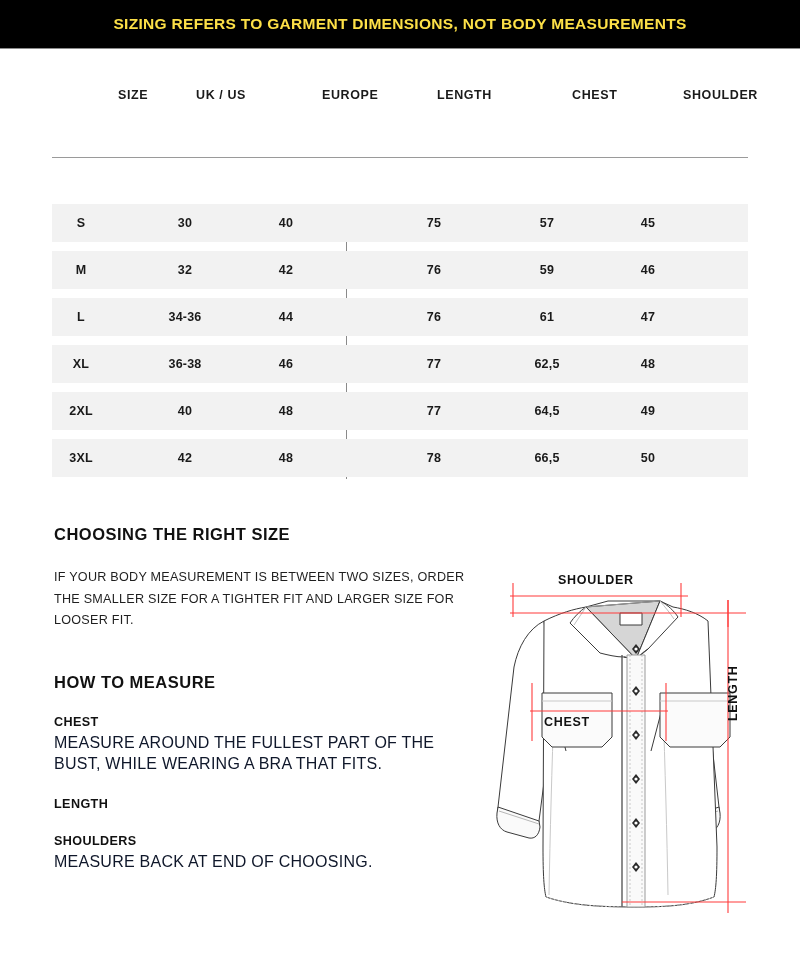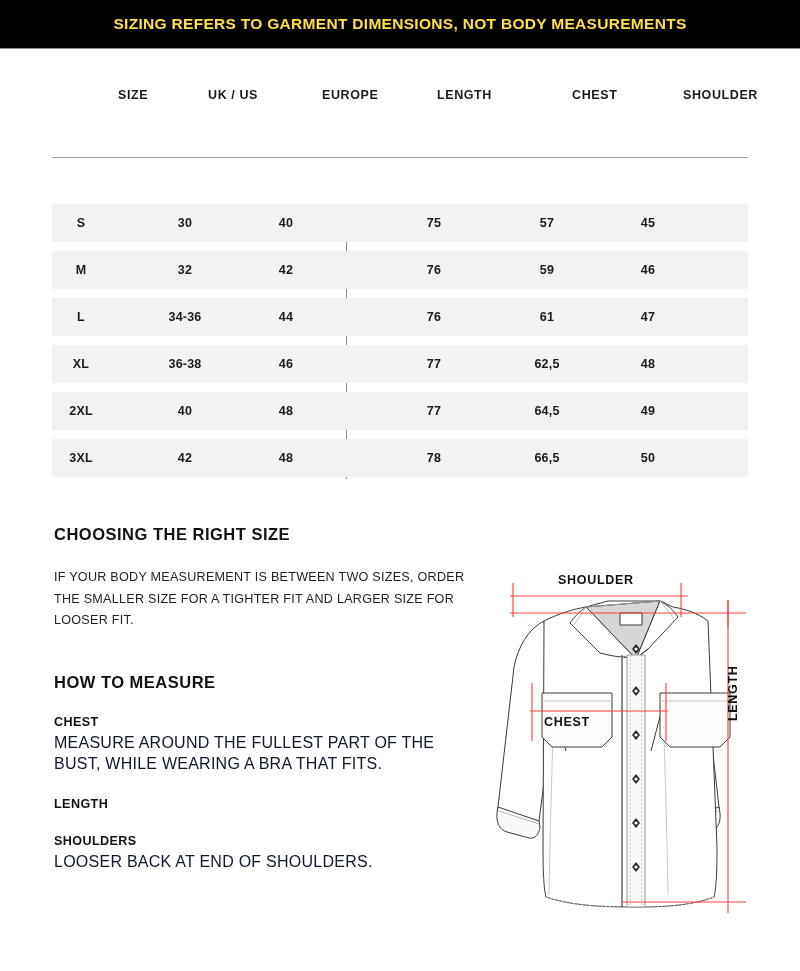--- a/index.html
+++ b/index.html
@@ -33,21 +33,21 @@
   
   .table-wrap { position:absolute; left:52px; top:88px; width:696px; }
 
   .thead { position:relative; height:36px; }
   .th {
     position:absolute; top:0;
     font-size:12.5px; font-weight:700; letter-spacing:0.6px;
     color:#1a1a1a; white-space:nowrap;margin-left:48px;
   }
   .th-size     { left:18px; }
-  .th-ukus     { left:108px; }
+  .th-ukus     { left:96px; }
   .th-europe   { left:198px;padding-left:24px; }
   .th-length   { left:337px; }
   .th-chest    { left:472px; }
   .th-shoulder { left:583px; }
 
   .head-rule {
     position:absolute; left:0; top:69px; width:696px; height:1px;
     background:#9a9a9a;
   }
 
@@ -217,21 +217,21 @@
     <div class="block-title">CHEST</div>
     <div class="block-body">MEASURE AROUND THE FULLEST PART OF THE BUST, WHILE WEARING A BRA THAT FITS.</div>
   </div>
 
   <div class="block">
     <div class="block-title">LENGTH</div>
   </div>
 
   <div class="block">
     <div class="block-title">SHOULDERS</div>
-    <div class="block-body">LOOSER BACK AT END OF SHOULDERS.</div>
+    <div class="block-body">MEASURE BACK AT END OF CHOOSING.</div>
   </div>
 
 </div>
 
 <div class="figure">
 
   <svg viewBox="0 0 330 382" xmlns="http://www.w3.org/2000/svg">
 
     <g fill="none" stroke="#3a3a3a" stroke-width="1" stroke-linejoin="round">
 

